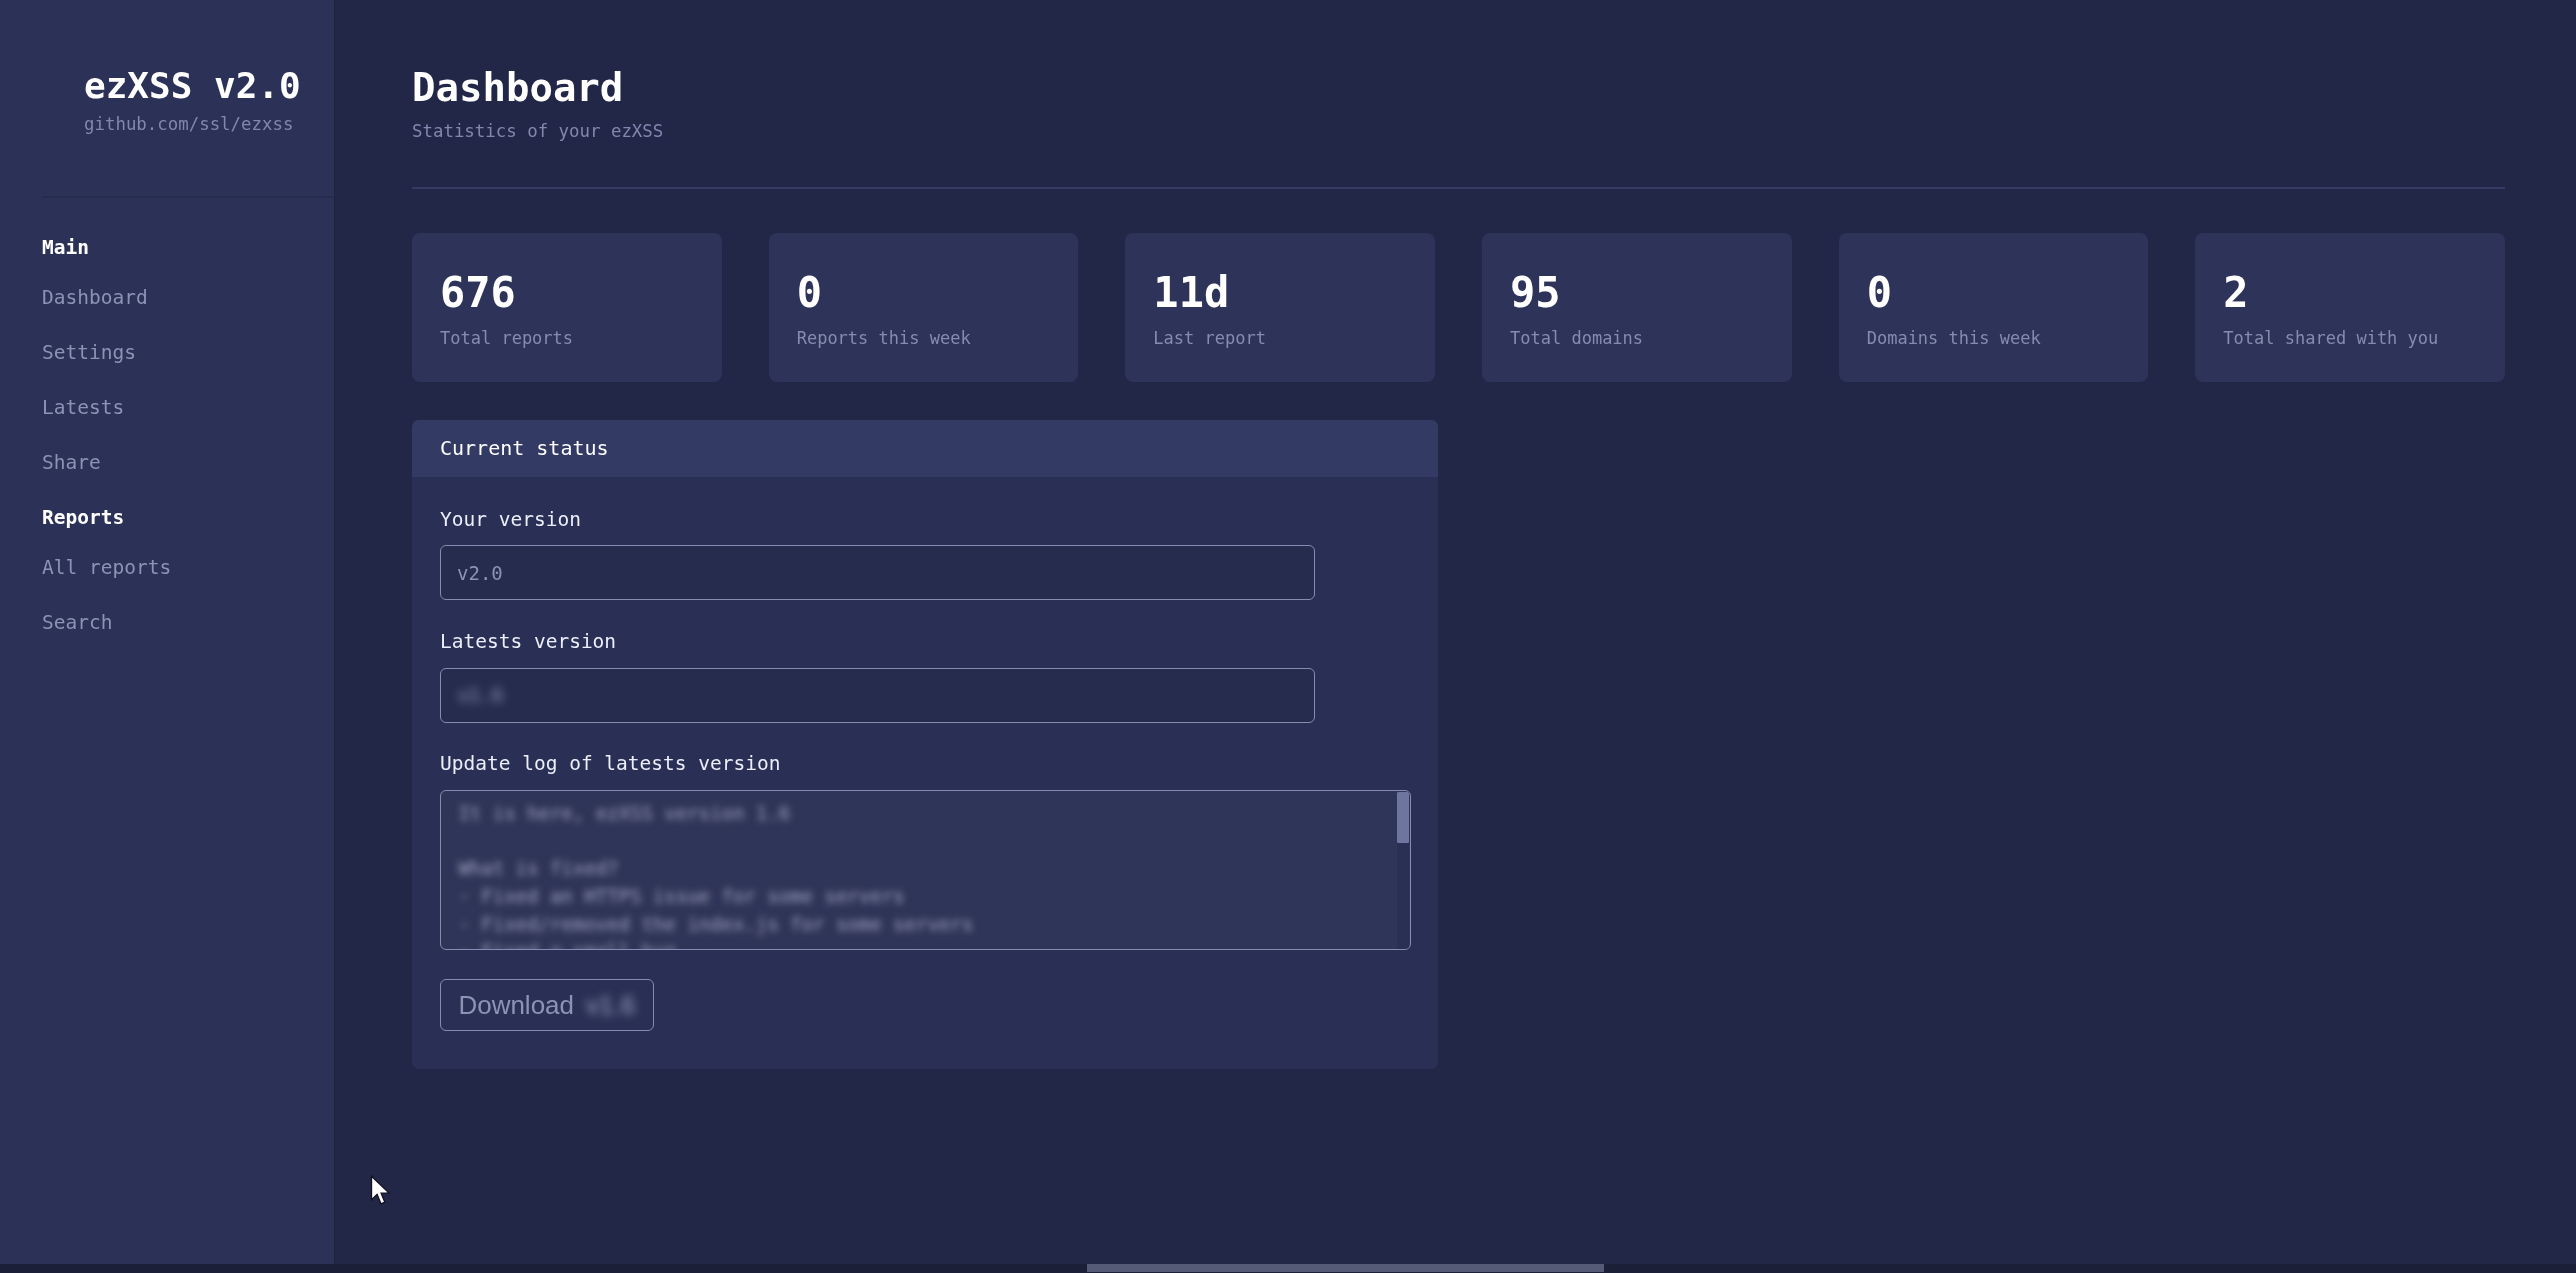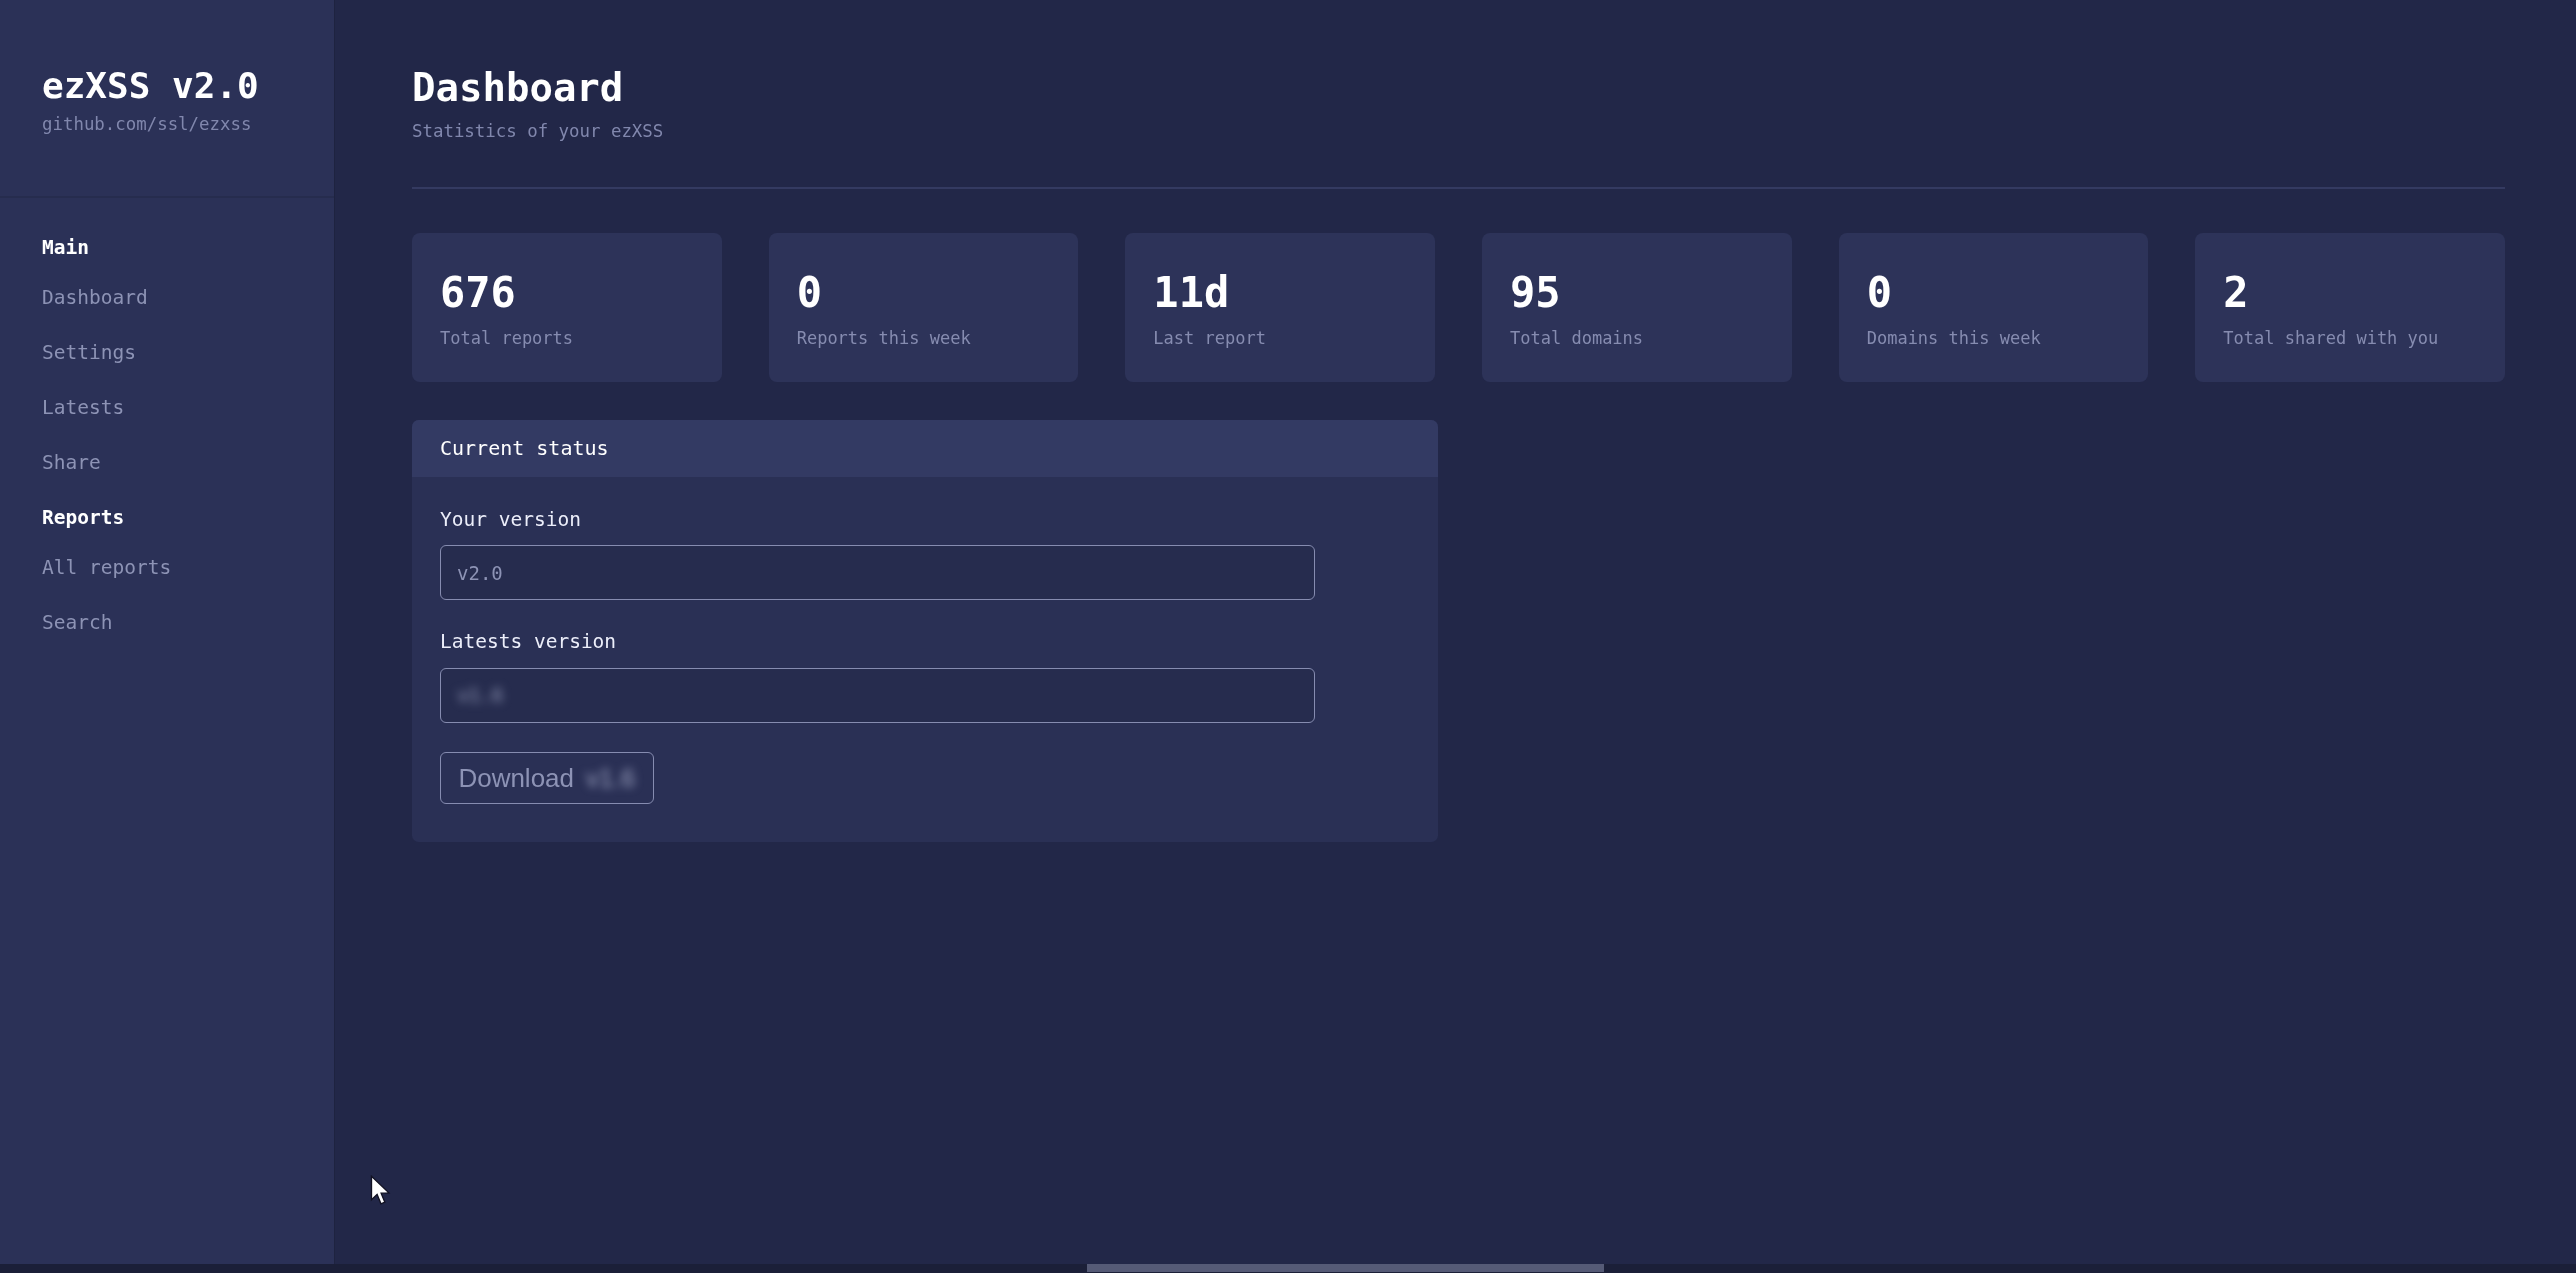--- a/index.html
+++ b/index.html
@@ -23,20 +23,21 @@
     width: 335px;
     height: 1268px;
     background: #2b3157;
     border-right: 1.3px solid #1e2340;
   }
 
   #brand-block {
     padding: 67px 0 0 42px;
     height: 198px;
     border-bottom: 2px solid #262c4e;
+    margin-left: 42px;
   }
 
   #brand-title {
     font-size: 36px;
     color: #ffffff;
     font-weight: 700;
     letter-spacing: 0px;
     line-height: 1.05;
   }
 
@@ -372,20 +373,33 @@
       
       <div class="field-block">
         <div class="field-label">Latests version</div>
         <div class="input-wrap">
           <input class="text-input" id="latest-version-input" type="text" readonly="" style="">
           <span class="blur-overlay">v1.6</span>
         </div>
       </div>
 
       
+      <div class="field-block">
+        <div class="field-label">Update log of latests version</div>
+        <div id="update-log-wrap">
+          <div id="update-log-text">It is here, ezXSS version 1.6
+
+What is fixed?
+- Fixed an HTTPS issue for some servers
+- Fixed/removed the index.js for some servers
+- Fixed a small bug</div>
+          <div id="update-log-scrollbar"></div>
+          <div id="update-log-thumb"></div>
+        </div>
+      </div>
 
       
       <button id="download-button">
         <span>Download</span>
         <span id="download-version">v1.6</span>
       </button>
 
     </div>
   </section>
 

